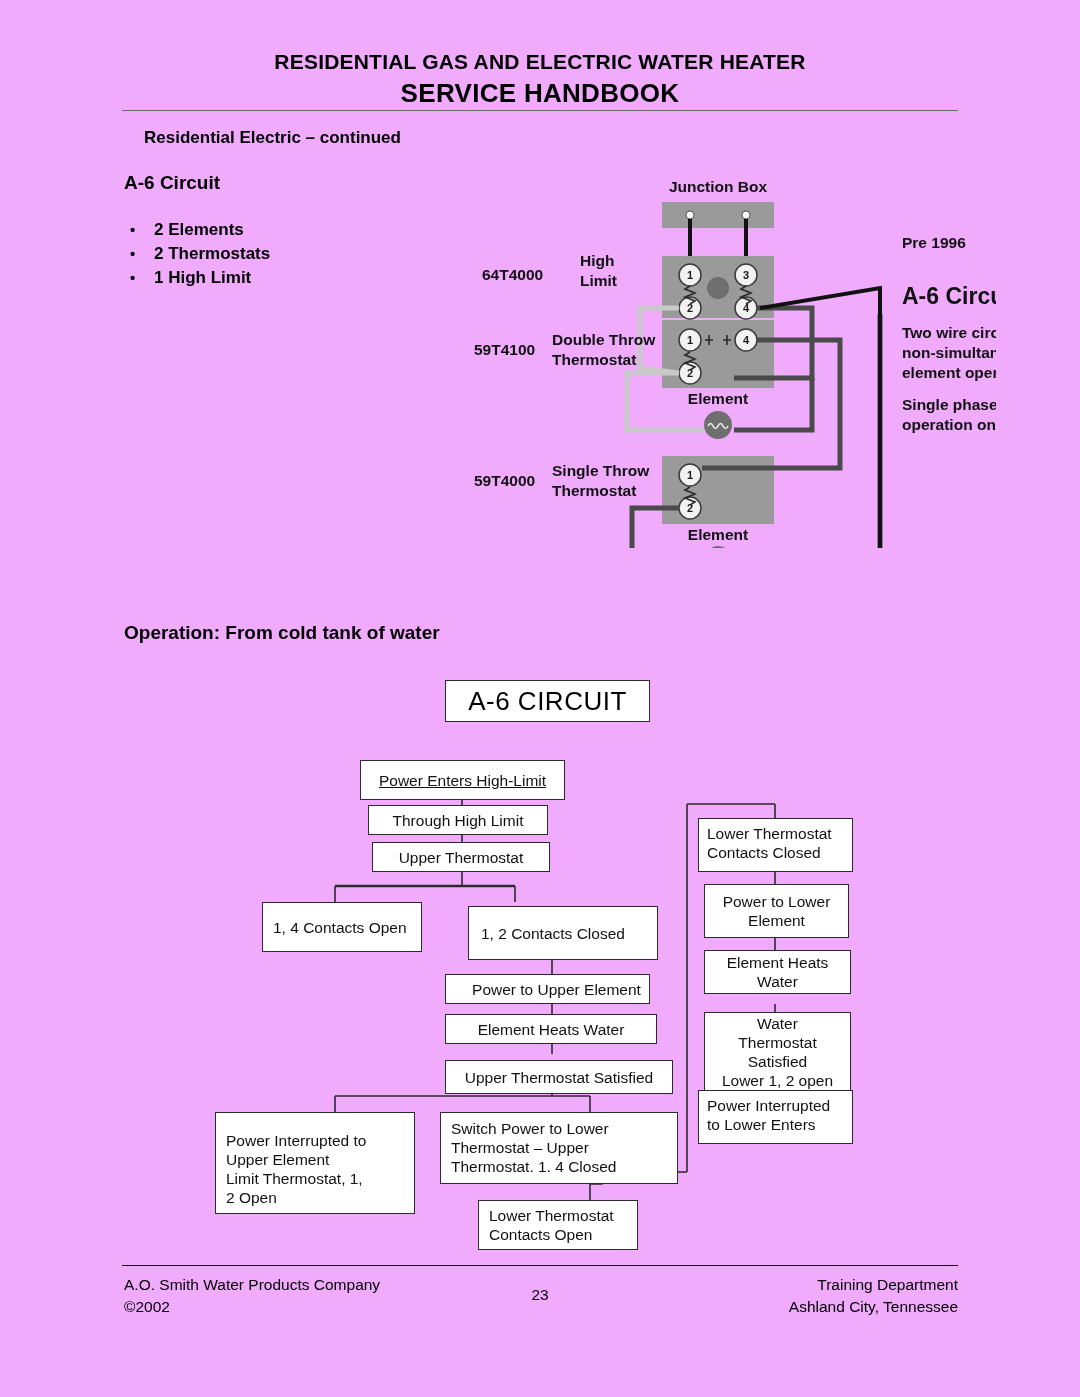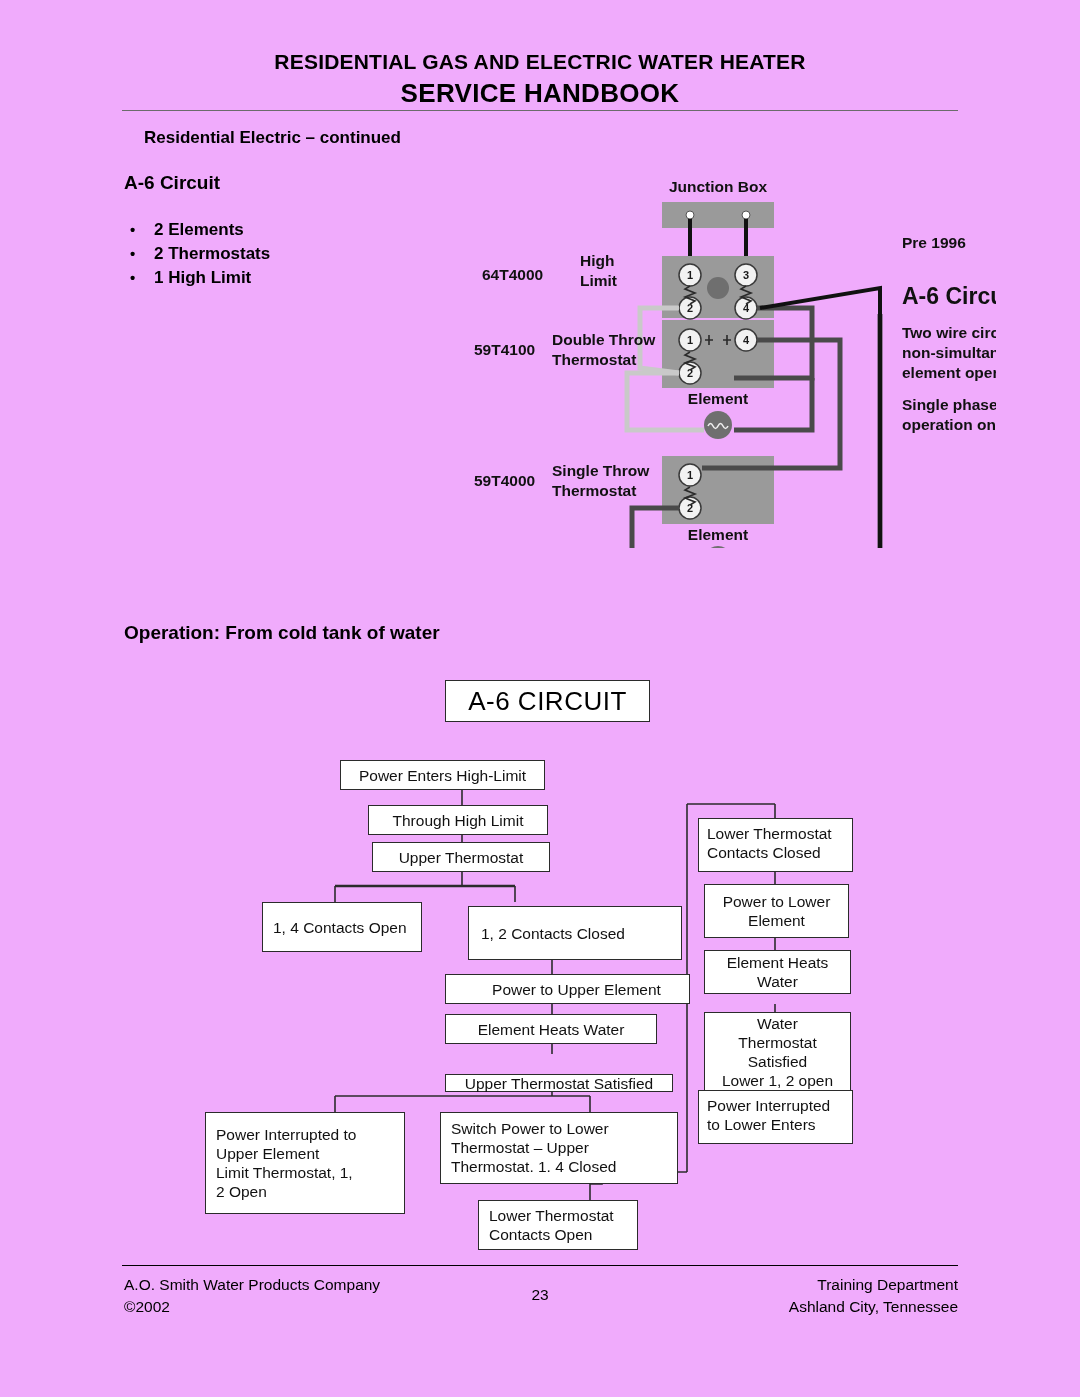--- a/index.html
+++ b/index.html
@@ -342,53 +342,53 @@
         <path d="M585 266 L585 278"></path>
         <path d="M585 332 L585 340"></path>
         <path d="M585 406 L585 418"></path>
       </g>
     </svg>
 
     <div class="fc-title" style="left:255px; top:8px; width:205px; height:42px;">
       <span>A-6 CIRCUIT</span>
     </div>
 
-    <div class="fc-box center" style="left:150px; top:88px; width:205px; height:30px;">
+    <div class="fc-box center" style="left:170px; top:88px; width:205px; height:40px;text-decoration:underline;">
       <span>Power Enters High-Limit</span>
     </div>
 
     <div class="fc-box center" style="left:178px; top:133px; width:180px; height:30px;">
       <span>Through High Limit</span>
     </div>
 
     <div class="fc-box center" style="left:182px; top:170px; width:178px; height:30px;">
       <span>Upper Thermostat</span>
     </div>
 
     <div class="fc-box left" style="left:72px; top:230px; width:160px; height:50px; padding-left:10px;">
       <span>1, 4 Contacts Open</span>
     </div>
 
-    <div class="fc-box left" style="left:278px; top:234px; width:214px; height:54px; padding-left:12px;">
+    <div class="fc-box left" style="left:278px; top:234px; width:190px; height:54px; padding-left:12px;">
       <span>1, 2 Contacts Closed</span>
     </div>
 
-    <div class="fc-box center" style="left:255px; top:302px; width:245px; height:30px;padding-left:24px;">
+    <div class="fc-box center" style="left:255px; top:302px; width:205px; height:30px;padding-left:24px;">
       <span>Power to Upper Element</span>
     </div>
 
     <div class="fc-box center" style="left:255px; top:342px; width:212px; height:30px;">
       <span>Element Heats Water</span>
     </div>
 
-    <div class="fc-box center" style="left:255px; top:402px; width:228px; height:18px;">
+    <div class="fc-box center" style="left:255px; top:388px; width:228px; height:34px;">
       <span>Upper Thermostat Satisfied</span>
     </div>
 
-    <div class="fc-box left" style="left:15px; top:440px; width:200px; height:102px; align-items:center; padding:6px 10px;">
+    <div class="fc-box left" style="left:25px; top:440px; width:200px; height:102px; align-items:flex-end; padding:6px 10px;">
       <div>
         <div>Power Interrupted to</div>
         <div>Upper Element</div>
         <div>Limit Thermostat, 1,</div>
         <div>2 Open</div>
       </div>
     </div>
 
     <div class="fc-box left" style="left:250px; top:440px; width:238px; height:72px; align-items:flex-start; padding:6px 10px;">
       <div>

